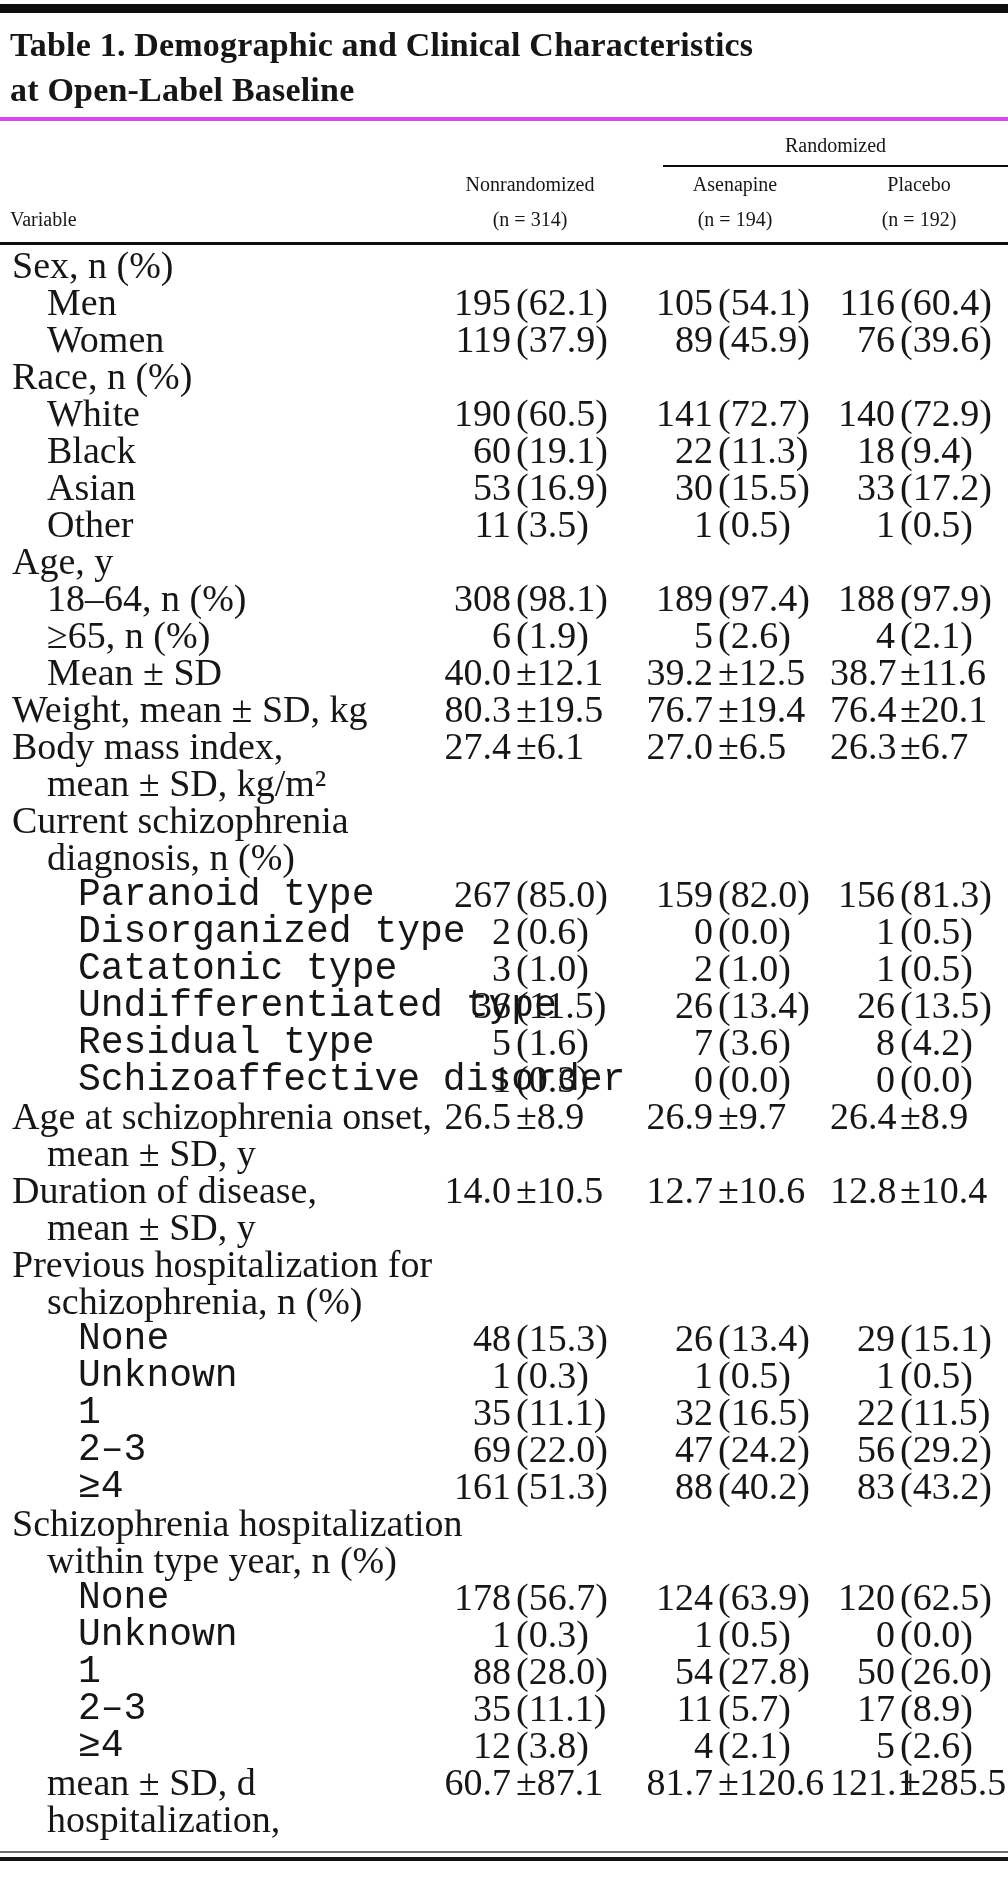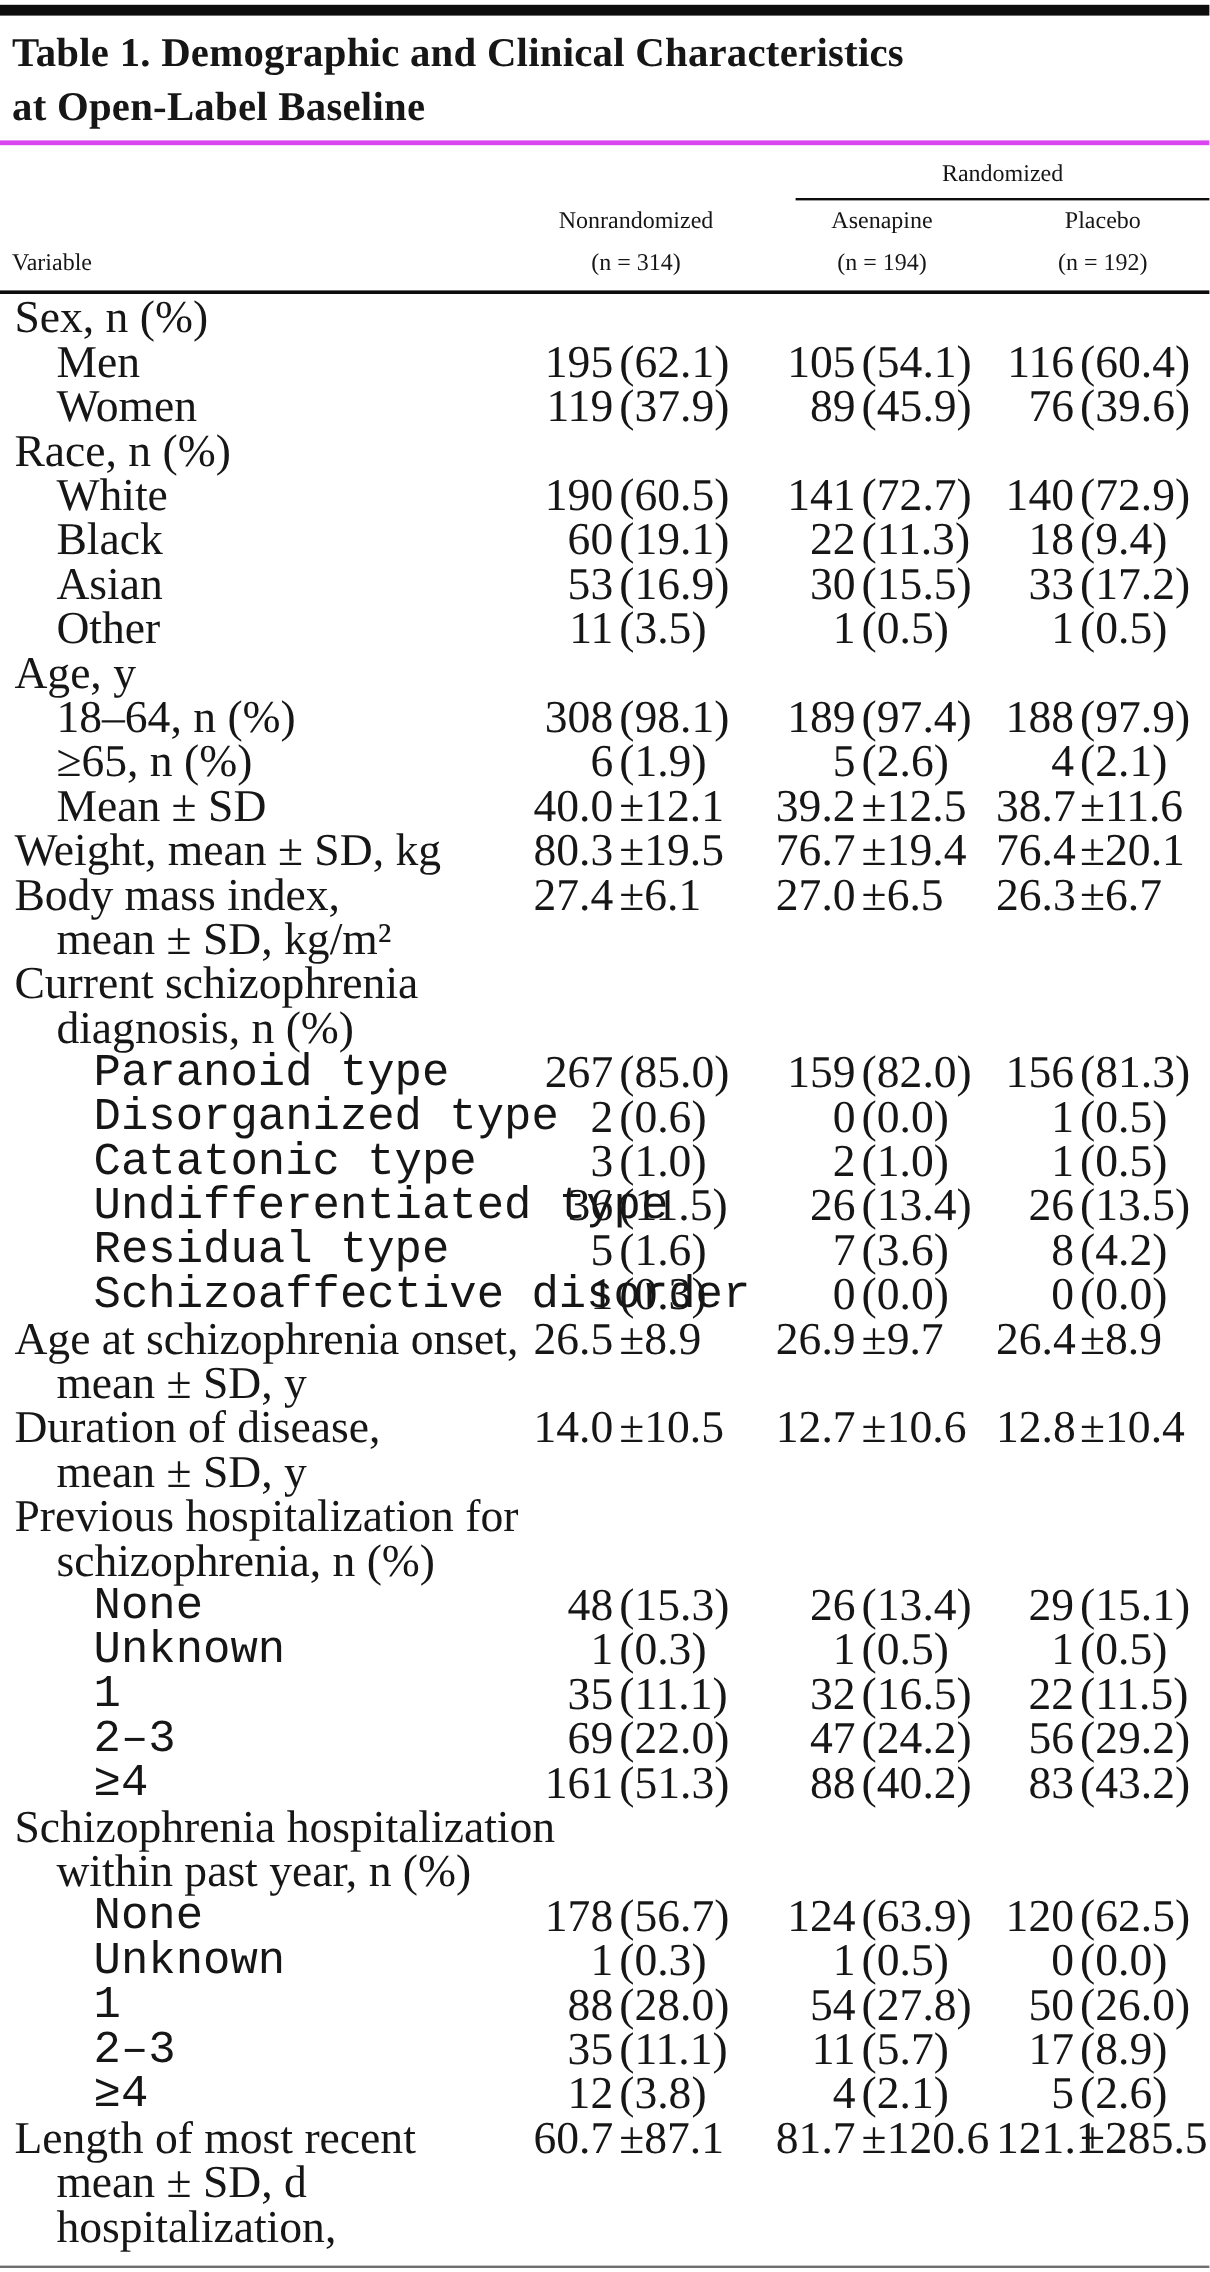--- a/index.html
+++ b/index.html
@@ -548,21 +548,21 @@
           <span class="v">(40.2)</span>
         </div>
         <div class="cell c3">
           <span class="n">83</span>
           <span class="v">(43.2)</span>
         </div>
       </div>
       <div class="row">
         <div class="lab">
           <div class="l0">Schizophrenia hospitalization</div>
-          <div class="lc">within past year, n (%)</div>
+          <div class="lc">within type year, n (%)</div>
         </div>
         <div class="cell c1"></div>
         <div class="cell c2"></div>
         <div class="cell c3"></div>
       </div>
       <div class="row">
         <div class="lab">
           <div class="l2">None</div>
         </div>
         <div class="cell c1">
@@ -641,21 +641,20 @@
           <span class="n">4</span>
           <span class="v">(2.1)</span>
         </div>
         <div class="cell c3">
           <span class="n">5</span>
           <span class="v">(2.6)</span>
         </div>
       </div>
       <div class="row">
         <div class="lab">
-          <div class="l0">Length of most recent</div>
           <div class="lc">mean ± SD, d</div>
           <div class="lc">hospitalization,</div>
         </div>
         <div class="cell c1">
           <span class="n">60.7</span>
           <span class="v">±87.1</span>
         </div>
         <div class="cell c2">
           <span class="n">81.7</span>
           <span class="v">±120.6</span>

